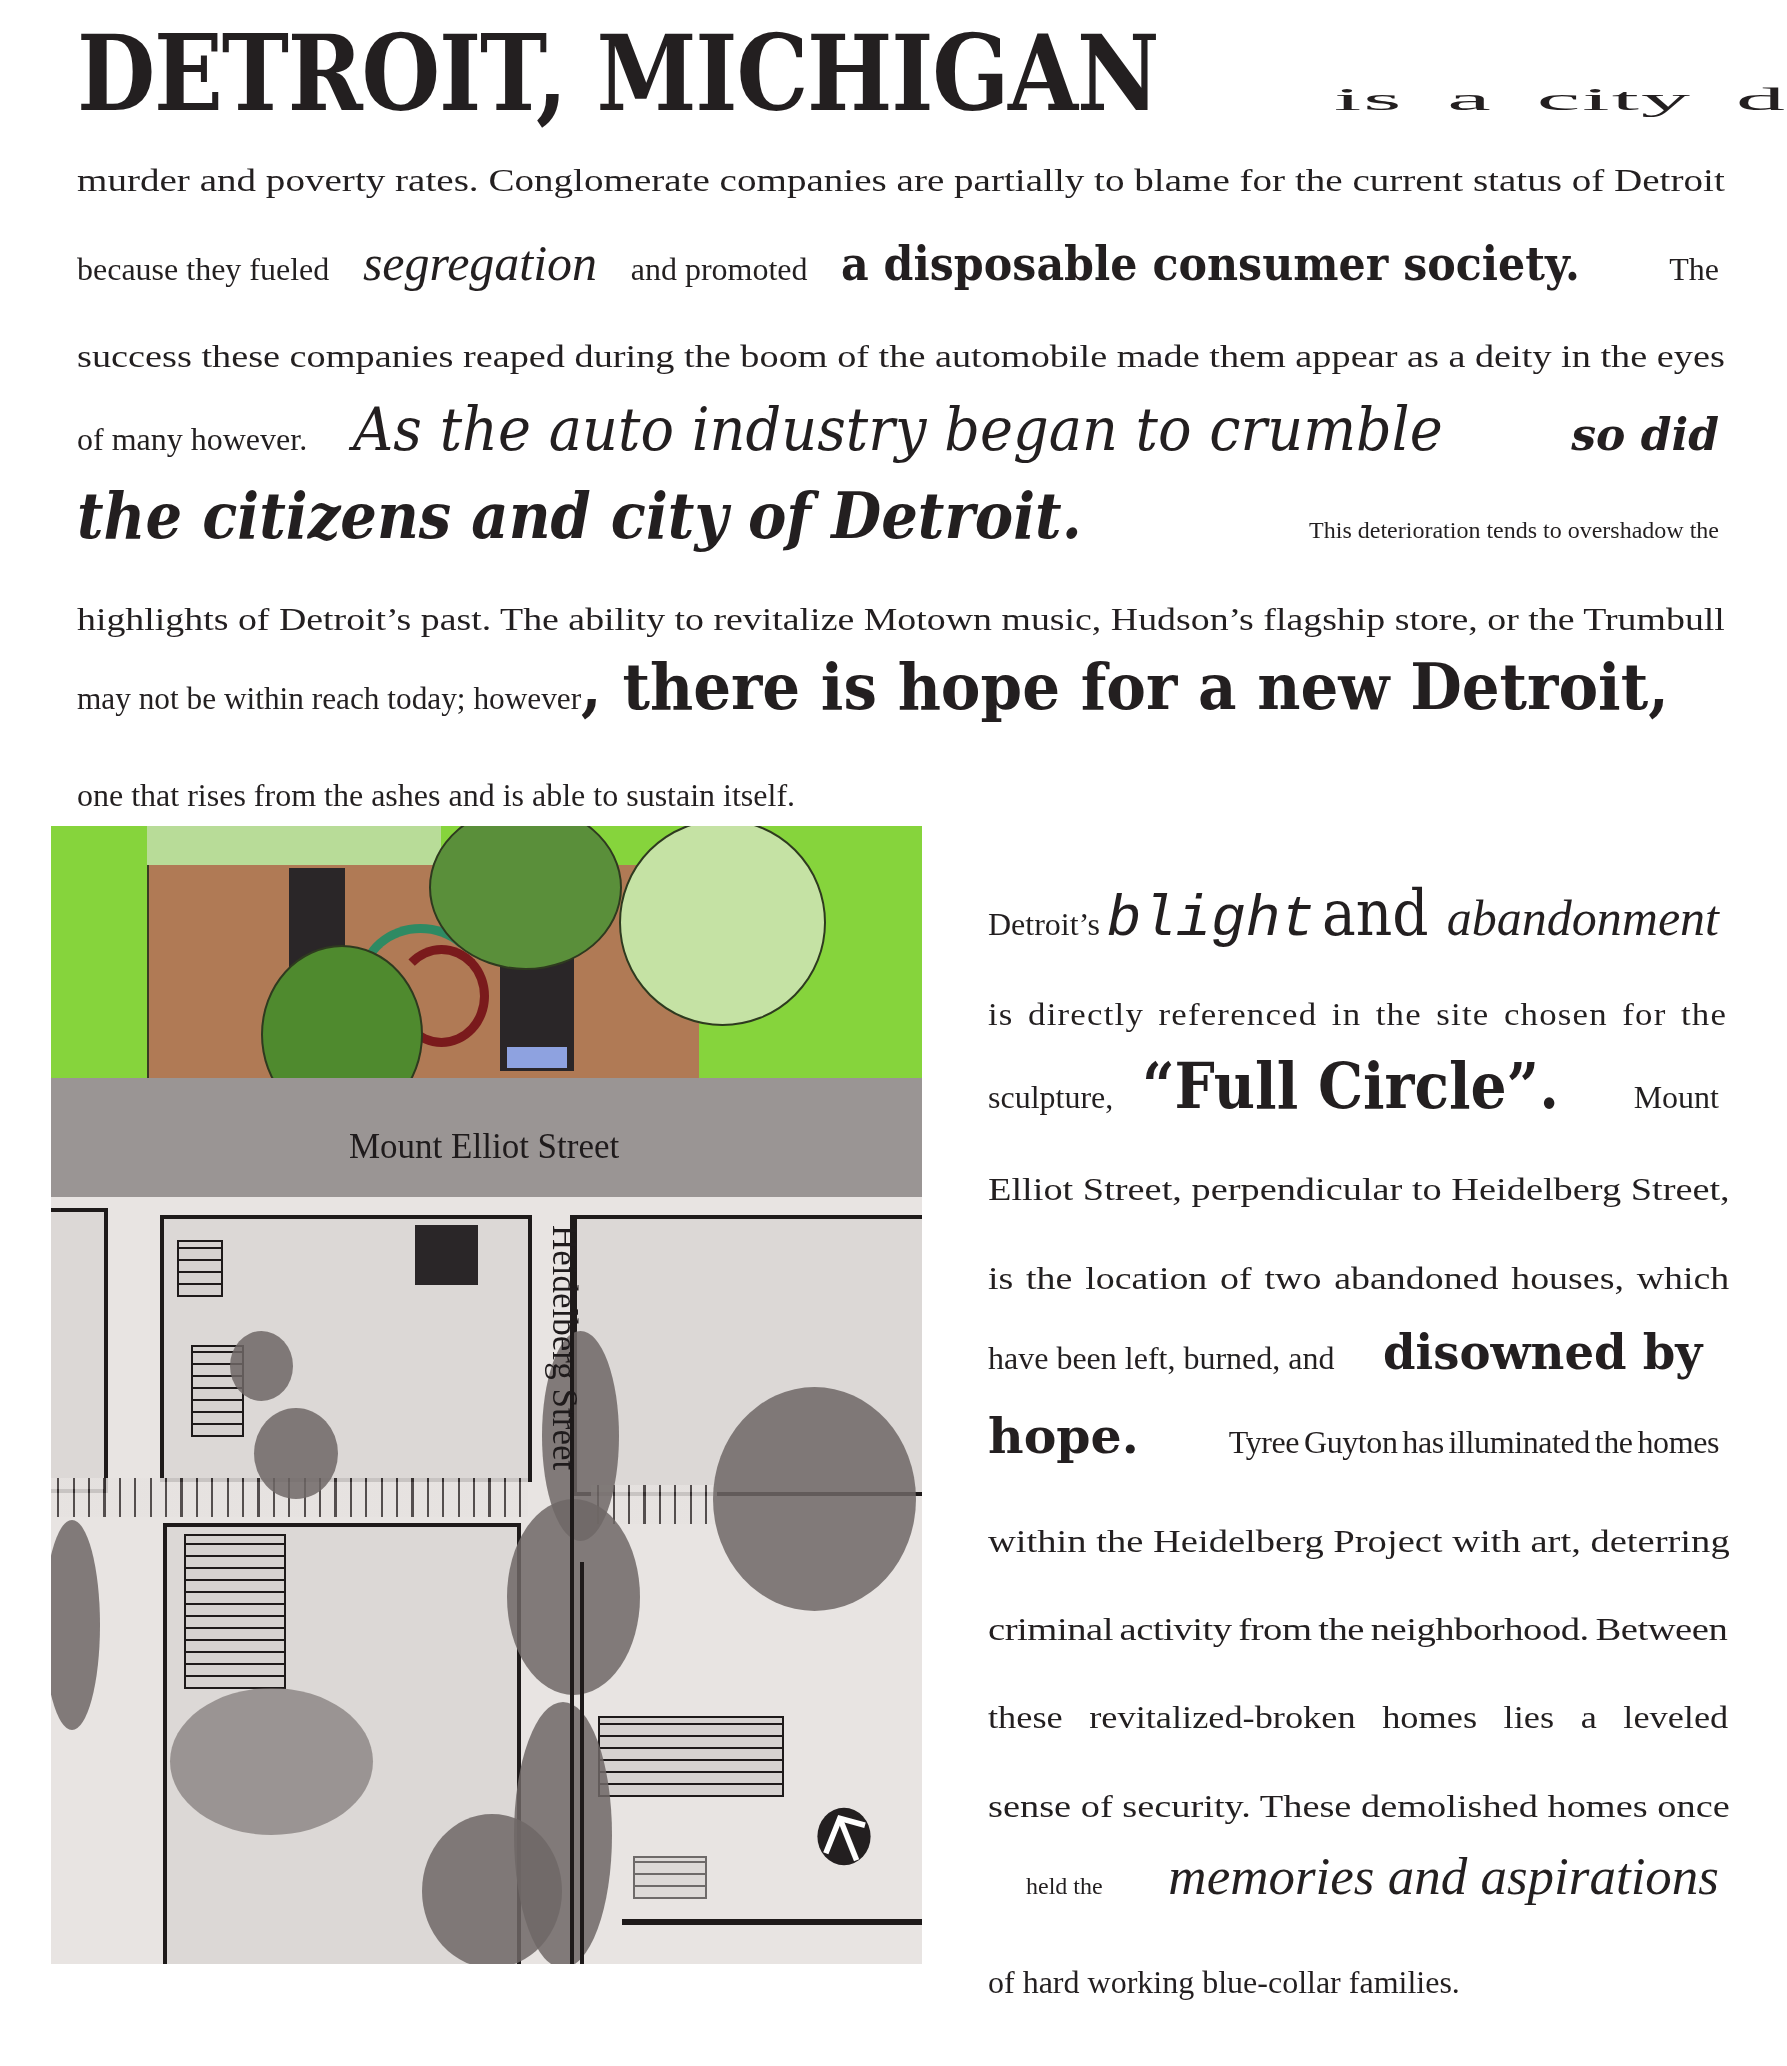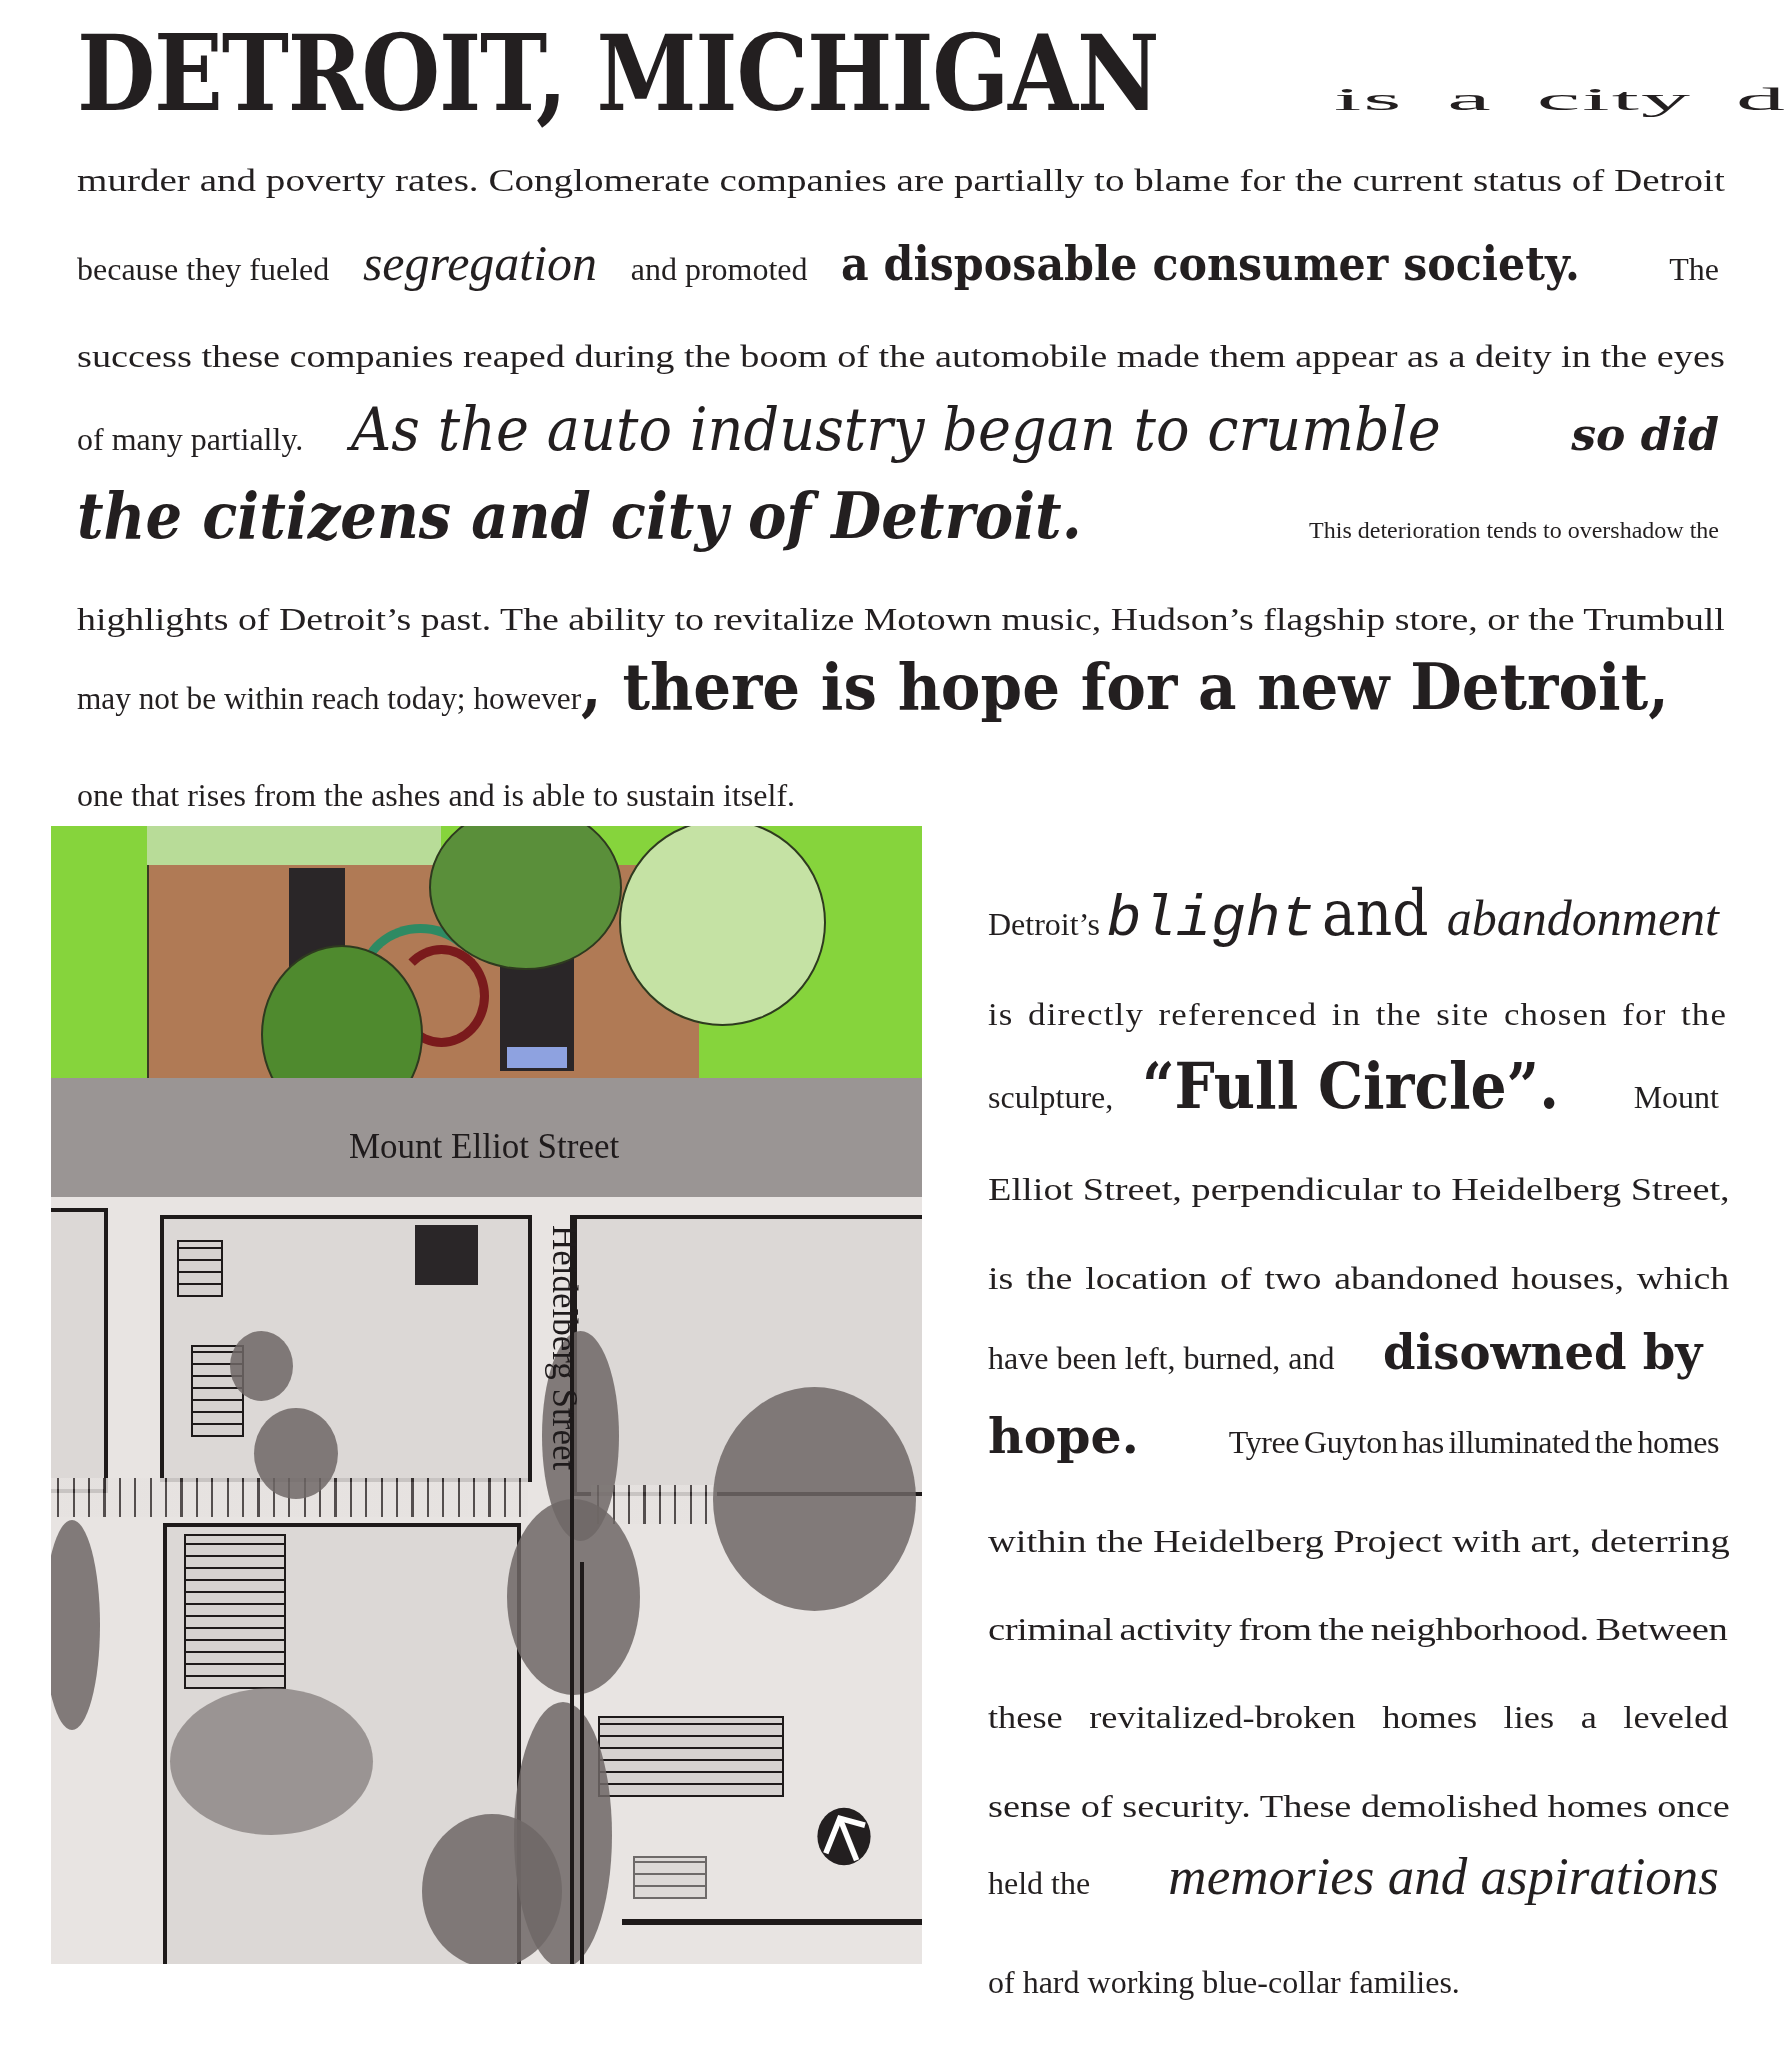--- a/index.html
+++ b/index.html
@@ -58,21 +58,21 @@
     <span class="w cond" style="font-size:32px;">and promoted</span>
     <span class="w bold" style="font-size:46px;transform:scaleX(0.93);">a disposable consumer society.</span>
     <span class="w cond" style="font-size:32px;">The</span>
   </div>
 
   <div class="line top" style="top:340px;">
     <span class="w cond" style="font-size: 32px; transform: scaleX(1.1964);">success these companies reaped during the boom of the automobile made them appear as a deity in the eyes</span>
   </div>
 
   <div class="line top" style="top:399px;">
-    <span class="w cond" style="font-size:32px;">of many partially.</span>
+    <span class="w cond" style="font-size:32px;">of many however.</span>
     <span class="w it" style="font-size:60px;transform:scaleX(0.93);">As the auto industry began to crumble</span>
     <span class="w it bold" style="font-size:44px;">so did</span>
   </div>
 
   <div class="line top" style="top:484px;">
     <span class="w it bold" style="font-size:64px;transform:scaleX(0.9);">the citizens and city of Detroit.</span>
     <span class="w cond" style="font-size:24px;">This deterioration tends to overshadow the</span>
   </div>
 
   <div class="line top" style="top:603px;">
@@ -186,21 +186,21 @@
 
   <div class="line rc" style="top:1701px;">
     <span class="w cond" style="font-size: 32px; word-spacing: 15.4px; transform: scaleX(1.1356);">these revitalized-broken homes lies a leveled</span>
   </div>
 
   <div class="line rc" style="top:1790px;">
     <span class="w cond" style="font-size: 32px; transform: scaleX(1.1992);">sense of security. These demolished homes once</span>
   </div>
 
   <div class="line rc" style="top:1850px;">
-    <span class="w cond" style="font-size:32px;">held the</span>
+    <span class="w cond" style="font-size:24px;margin-left:38px;">held the</span>
     <span class="w cond it" style="font-size:53px;">memories and aspirations</span>
   </div>
 
   <div class="line" style="top:1966px;left:988px;">
     <span class="w cond" style="font-size:32px;">of hard working blue-collar families.</span>
   </div>
 </section>
 
 
 </body></html>

